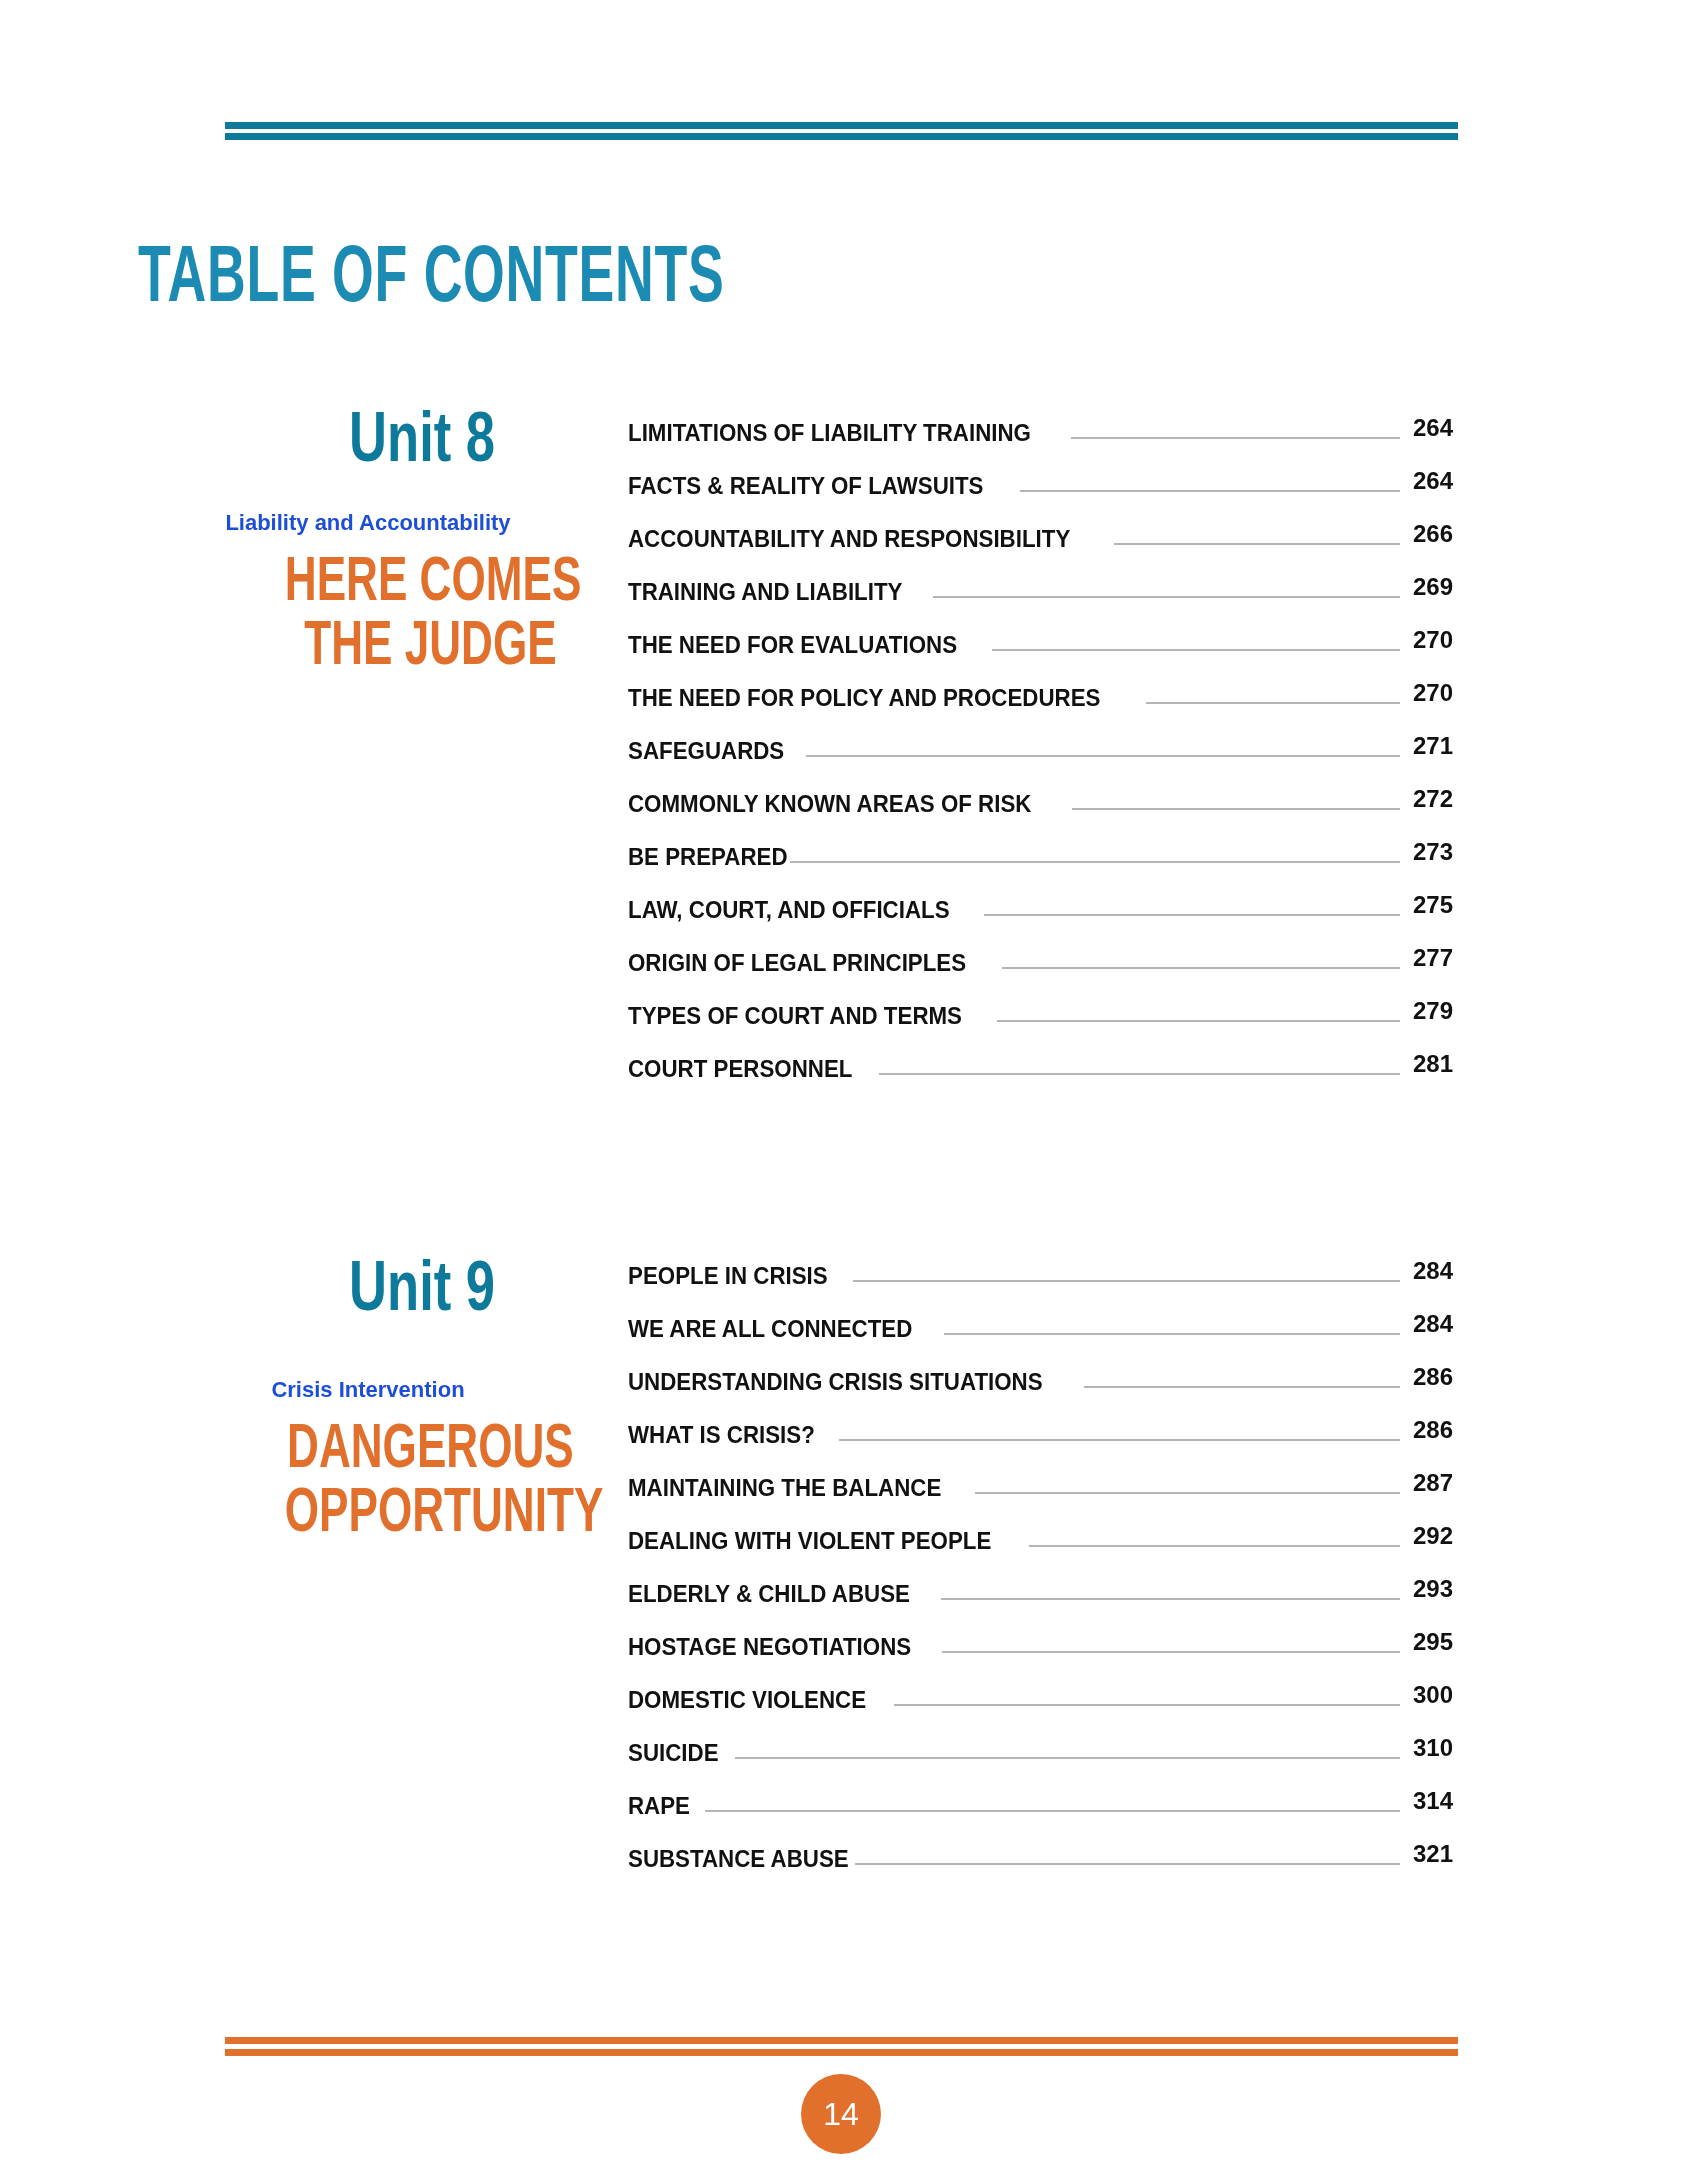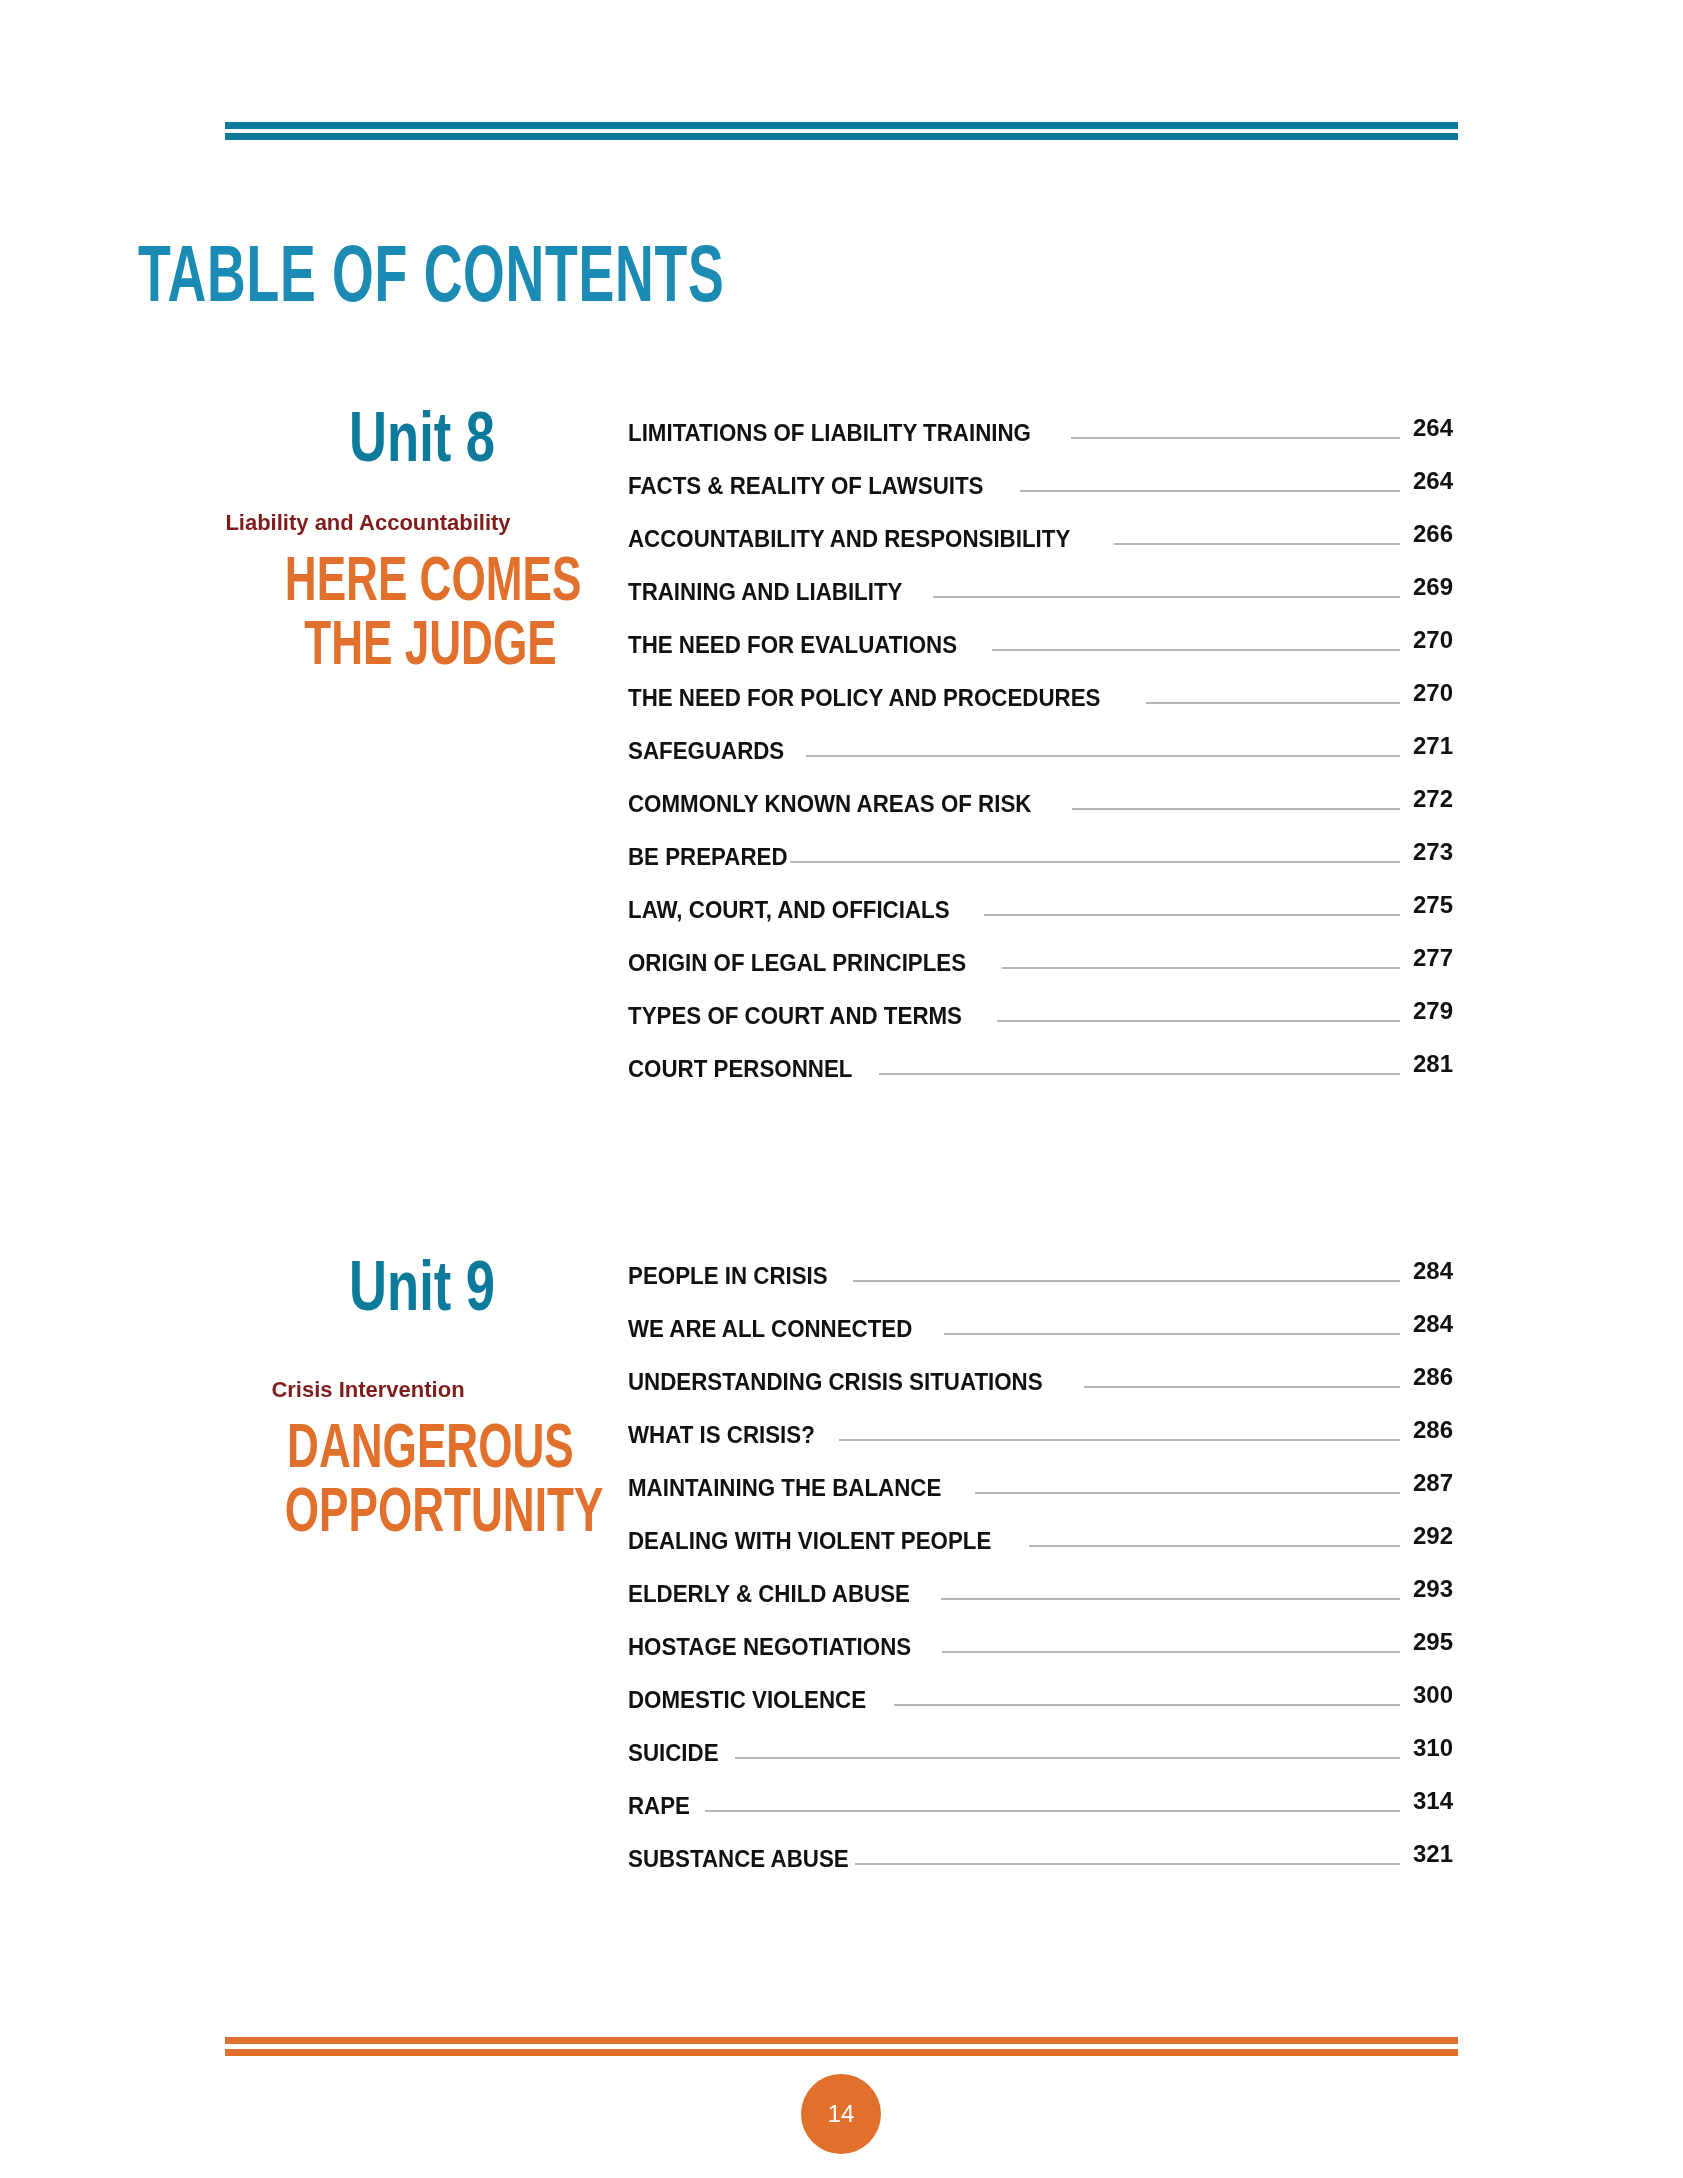--- a/index.html
+++ b/index.html
@@ -11,38 +11,38 @@
   .rule.orange { background: #e0702c; }
 
   .title-wrap { position: absolute; left: 0; width: 1683px; top: 234px; text-align: left; }
   .title { display: inline-block; font-family: "Liberation Sans", sans-serif; font-weight: 700;
            font-size: 79px; line-height: 79px; color: #1b8bb4; letter-spacing: 1px;
            transform: scaleX(0.68); transform-origin: center; white-space: nowrap; }
 
   .unit-left { position: absolute; right: 1107px; width: 416px; text-align: center; }
   .unit-num { display: block; font-weight: 700; font-size: 71px; line-height: 71px; color: #0e7a9b;
               transform: scaleX(0.74); transform-origin: right center; white-space: nowrap; }
-  .unit-sub { display: block; font-weight: 700; font-size: 22px; line-height: 26px; color: #7f1d1d;
+  .unit-sub { display: block; font-weight: 700; font-size: 22px; line-height: 26px; color: #1d4ed8;
               white-space: nowrap; }
   .unit-tag { display: block; font-weight: 700; font-size: 63px; line-height: 64px; color: #e0702c;
               transform: scaleX(0.70); transform-origin: right center; white-space: nowrap; }
 
   .toc { position: absolute; left: 628px; width: 830px; }
   .row { display: flex; align-items: baseline; height: 53px; line-height: 53px; }
   .label { font-weight: 700; font-size: 24px; white-space: nowrap; color: #111111;
            transform: scaleX(0.93); transform-origin: left center; margin-right: -12px; }
   .leader { flex: 1; border-bottom: 2px solid #b5b5b5; margin: 0 8px 0 22px; height: 1px;
             position: relative; top: -2px; }
   .leader.tight { margin-left: 2px; }
   .page { font-weight: 700; font-size: 24px; color: #111111; width: 50px; text-align: center;
           position: relative; top: -5px; }
 
   .page-badge { position: absolute; left: 801px; top: 2074px; width: 80px; height: 80px;
                 border-radius: 50%; background: #e0702c; color: #ffffff; text-align: center;
-                line-height: 80px; font-size: 24px; font-family: "Liberation Sans", sans-serif; }
+                line-height: 80px; font-size: 32px; font-family: "Liberation Sans", sans-serif; }
 </style>
 </head>
 <body>
 
 <div class="rule teal" style="top:122px;"></div>
 <div class="rule teal" style="top:133px;"></div>
 
 <div class="title-wrap">
   <span class="title">TABLE OF CONTENTS</span>
 </div>

